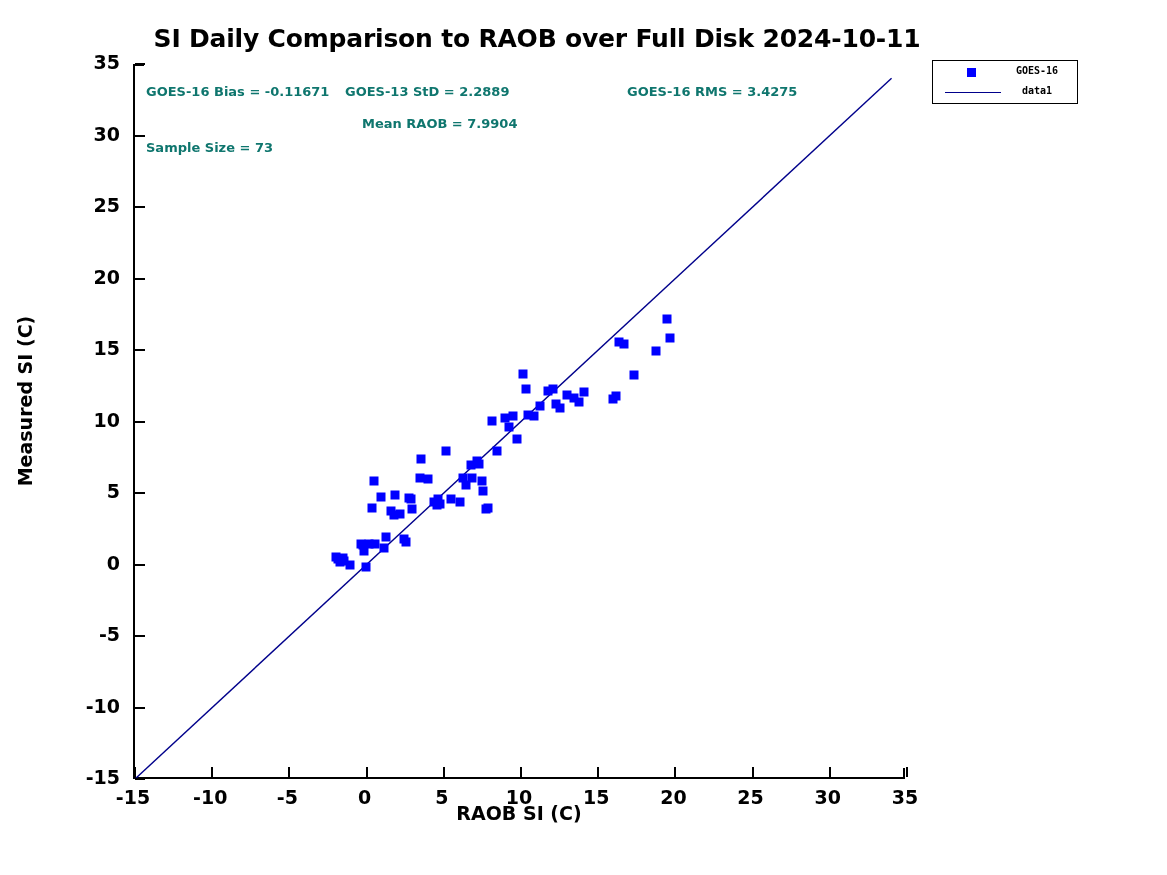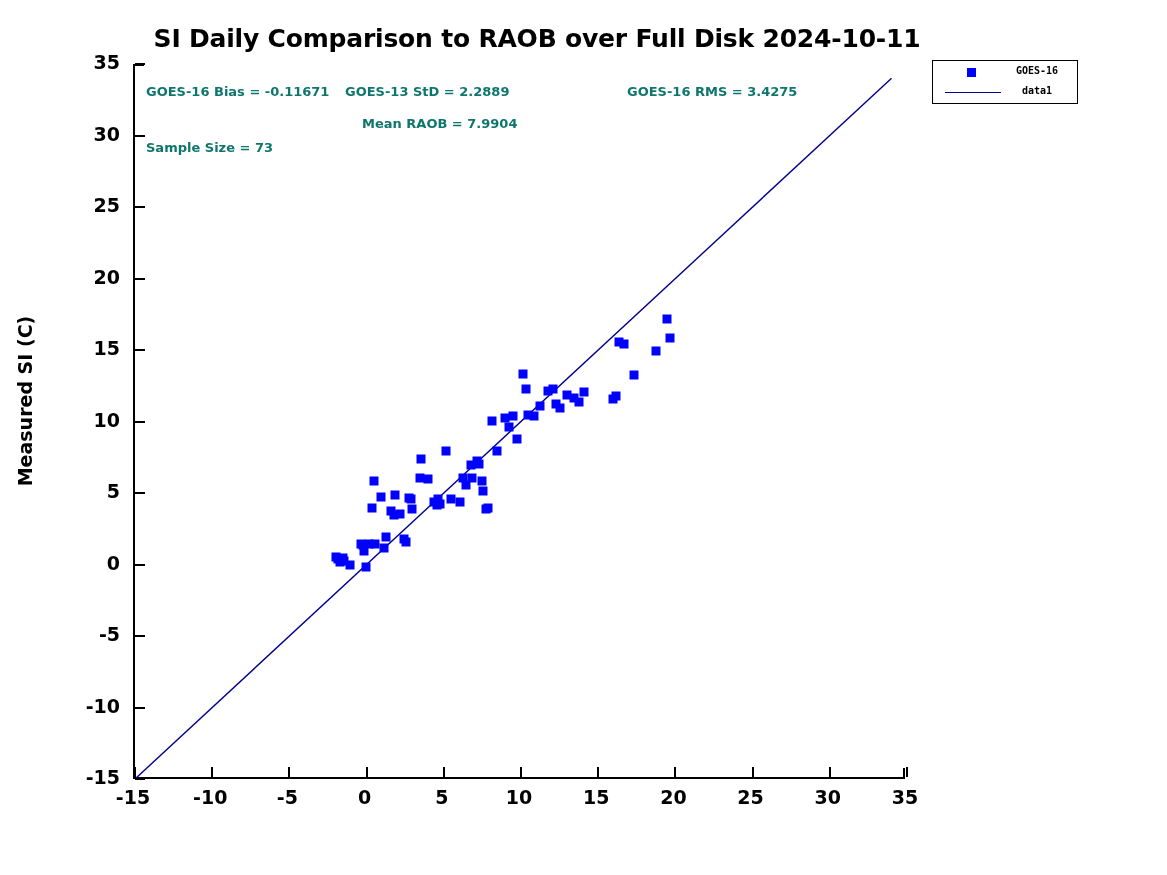--- a/index.html
+++ b/index.html
@@ -181,20 +181,21 @@
     white-space: nowrap;
   }
 </style>
 </head>
 <body>
 
 <div id="figure">
 
   <div class="chart-title">SI Daily Comparison to RAOB over Full Disk 2024-10-11</div>
 
+  <div id="xlabel">RAOB SI (C)</div>
   <div id="ylabel">Measured SI (C)</div>
 
   <div class="stat" style="left:146px; top:84px;">GOES-16 Bias = -0.11671</div>
   <div class="stat" style="left:345px; top:84px;">GOES-13 StD = 2.2889</div>
   <div class="stat" style="left:627px; top:84px;">GOES-16 RMS = 3.4275</div>
   <div class="stat" style="left:146px; top:116px;margin-top:24px;">Sample Size = 73</div>
   <div class="stat" style="left:362px; top:116px;">Mean RAOB = 7.9904</div>
 
   <div id="plot-area">
     <div class="corner-tick-top"></div>

